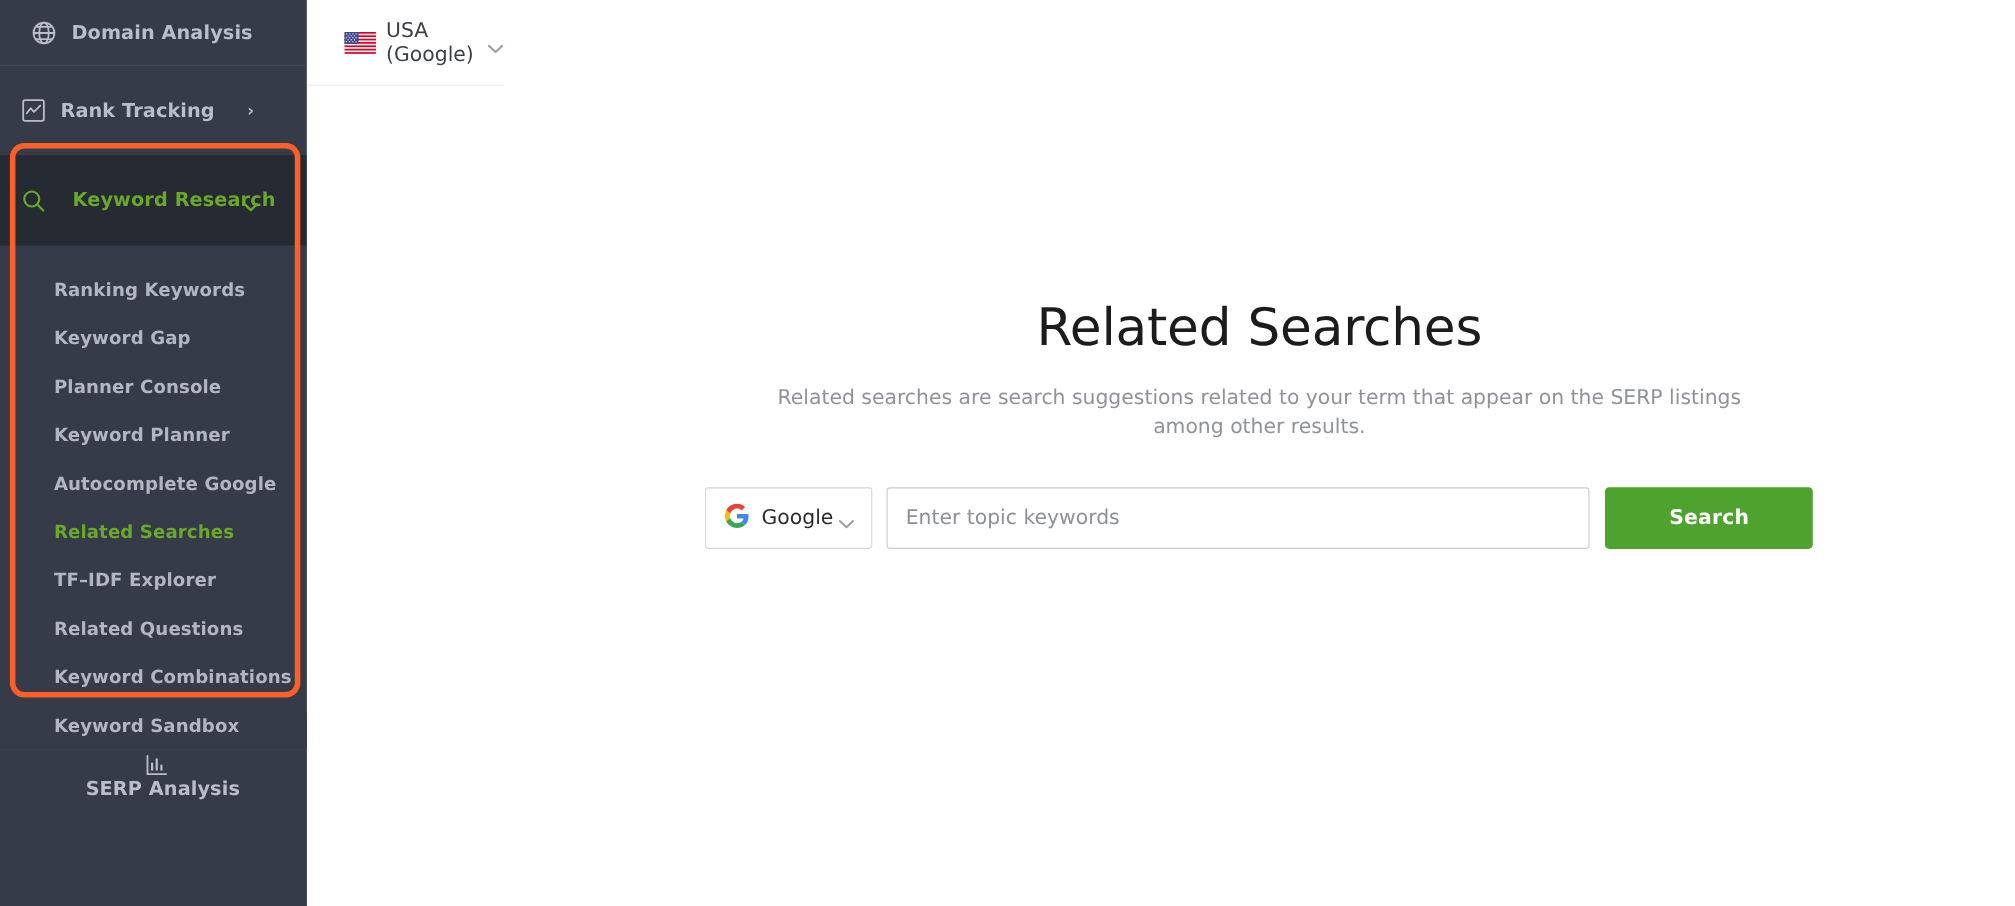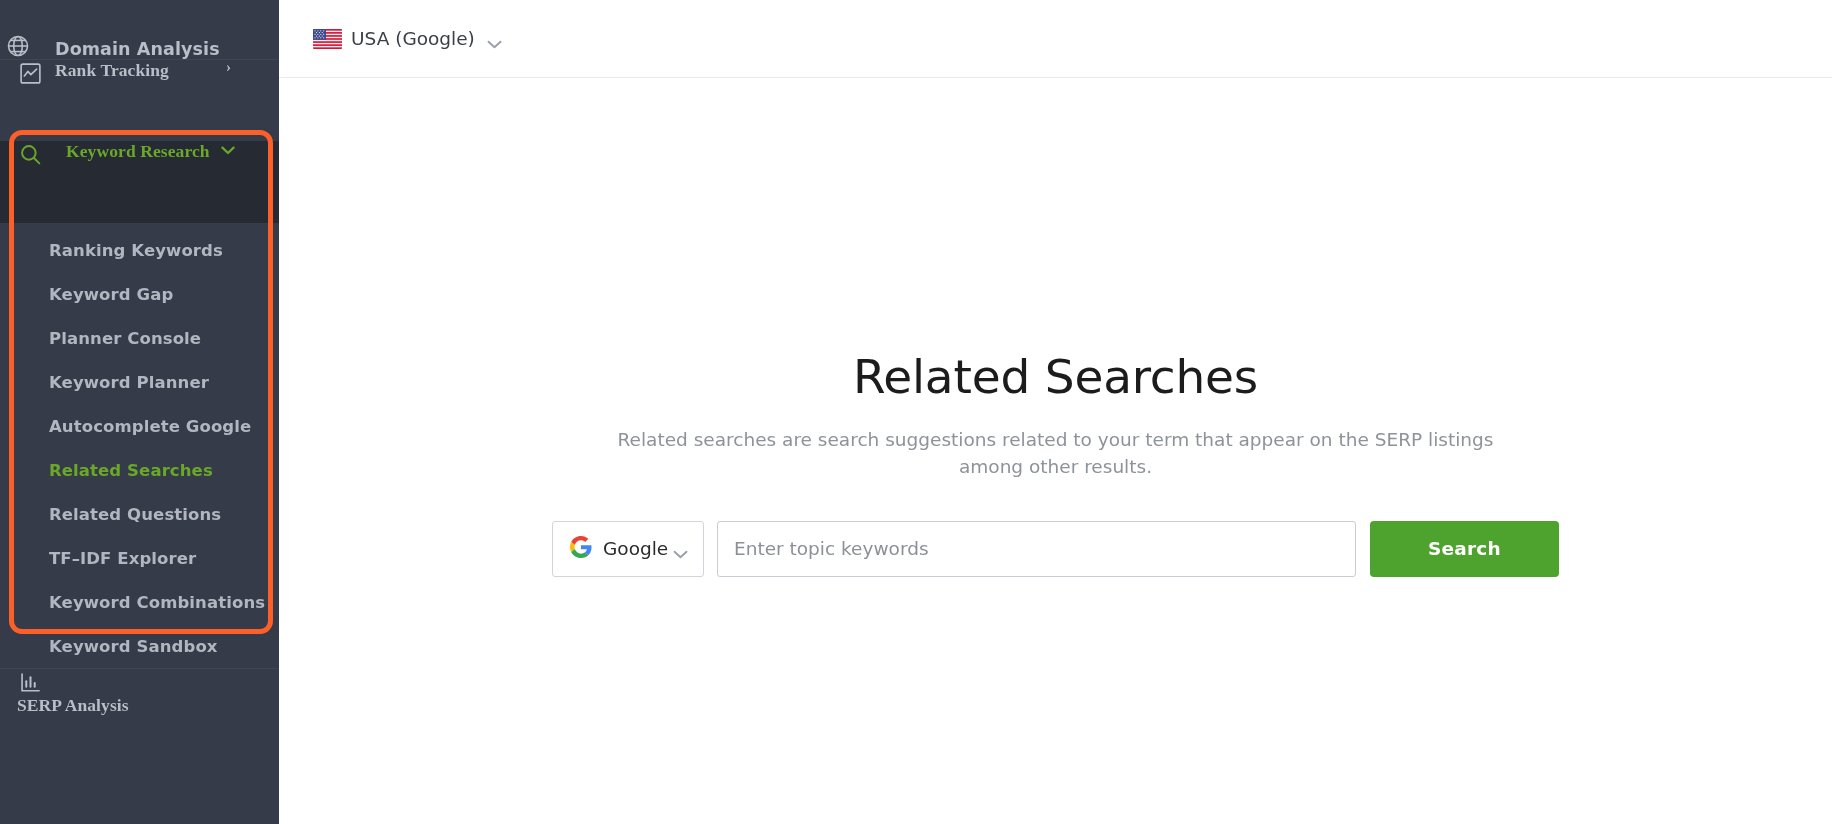--- a/index.html
+++ b/index.html
@@ -16,31 +16,30 @@
     width: 279px;
     height: 824px;
     background: #353b48;
     flex: 0 0 279px;
     position: relative;
     overflow: hidden;
   }
   .nav-top {
     height: 60px;
     display: flex;
-    align-items: flex-end;
-    padding-left: 5px;
+    align-items: center;
+    padding-left: 27px;
     border-bottom: 1px solid #3f4552;
-    gap: 12px;
   }
   .nav-row {
     height: 81px;
     display: flex;
+    align-items: center;
     padding-left: 17px;
     position: relative;
-    font-family: Liberation Serif, serif;
   }
   .nav-row.active-parent {
     background: #262b33;
     height: 82px;
     gap: 11px;
   }
   .nav-icon {
     width: 26px;
     height: 26px;
     flex: 0 0 26px;
@@ -64,21 +63,21 @@
     color: #b9bec8;
     font-size: 15px;
     line-height: 1;
     font-weight: bold;
   }
   .chevron-down {
     position: absolute;
     right: 44px;
     width: 14px; height: 9px;
   }
-  .submenu { background: #353b48; padding-top: 5px; }
+  .submenu { background: #353b48; padding-top: 18px; }
   .sub-item {
     height: 44px;
     display: flex;
     align-items: center;
     padding-left: 49px;
     font-size: 16.5px;
     font-weight: bold;
     color: #b1b6c0;
     white-space: nowrap;
     letter-spacing: .1px;
@@ -100,21 +99,21 @@
     background: #3f4552;
     margin: 0;
   }
 
   
   #main {
     flex: 1 1 auto;
     height: 648px;
     background: #ffffff;
     display: flex;
-    flex-direction: column;
+    flex-direction: row;
     position: relative;
   }
   #topbar {
     height: 78px;
     flex: 0 0 78px;
     border-bottom: 1px solid #e9eaec;
     display: flex;
     align-items: center;
     padding-left: 34px;
   }
@@ -277,24 +276,24 @@
       <div class="sub-item">
           <span>Keyword Planner</span>
         </div>
       <div class="sub-item">
           <span>Autocomplete Google</span>
         </div>
       <div class="sub-item selected">
           <span>Related Searches</span>
         </div>
       <div class="sub-item">
+          <span>TF–IDF Explorer</span>
+        </div>
+      <div class="sub-item">
           <span>Related Questions</span>
-        </div>
-      <div class="sub-item">
-          <span>TF–IDF Explorer</span>
         </div>
       <div class="sub-item">
           <span>Keyword Combinations</span>
         </div>
       <div class="sub-item">
           <span>Keyword Sandbox</span>
         </div>
     </div>
 
     <div class="sidebar-divider"></div>

